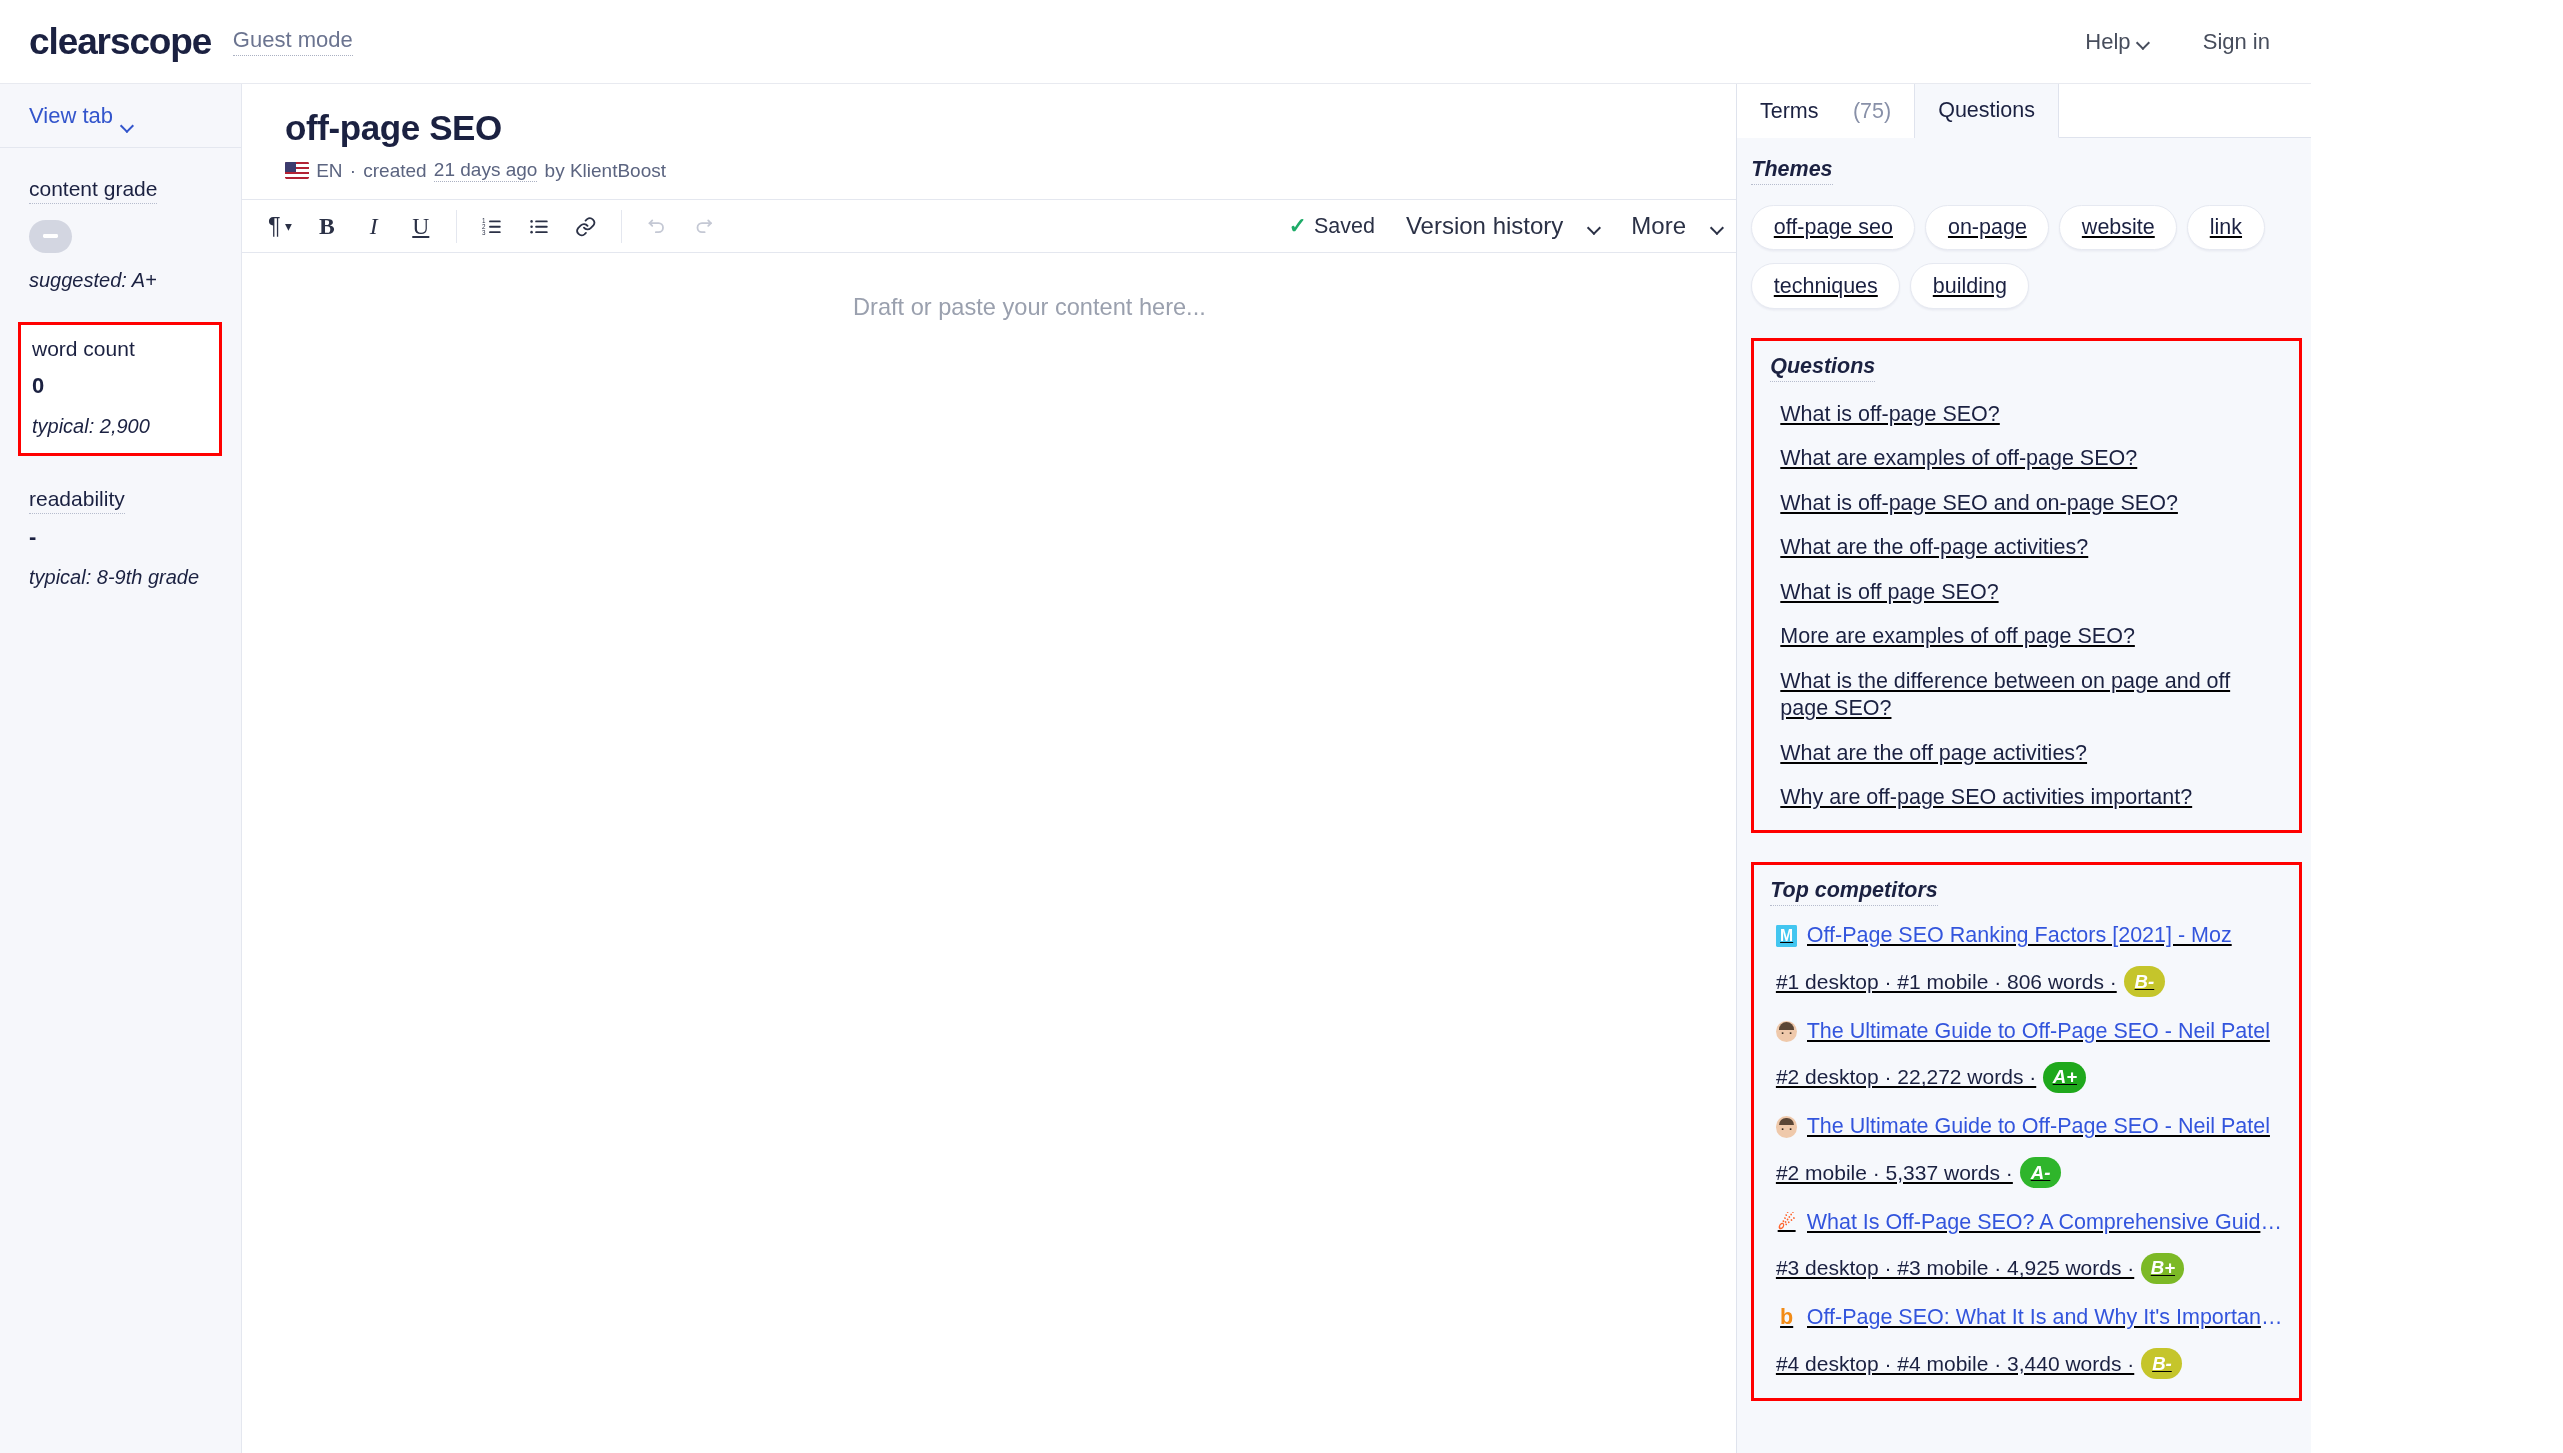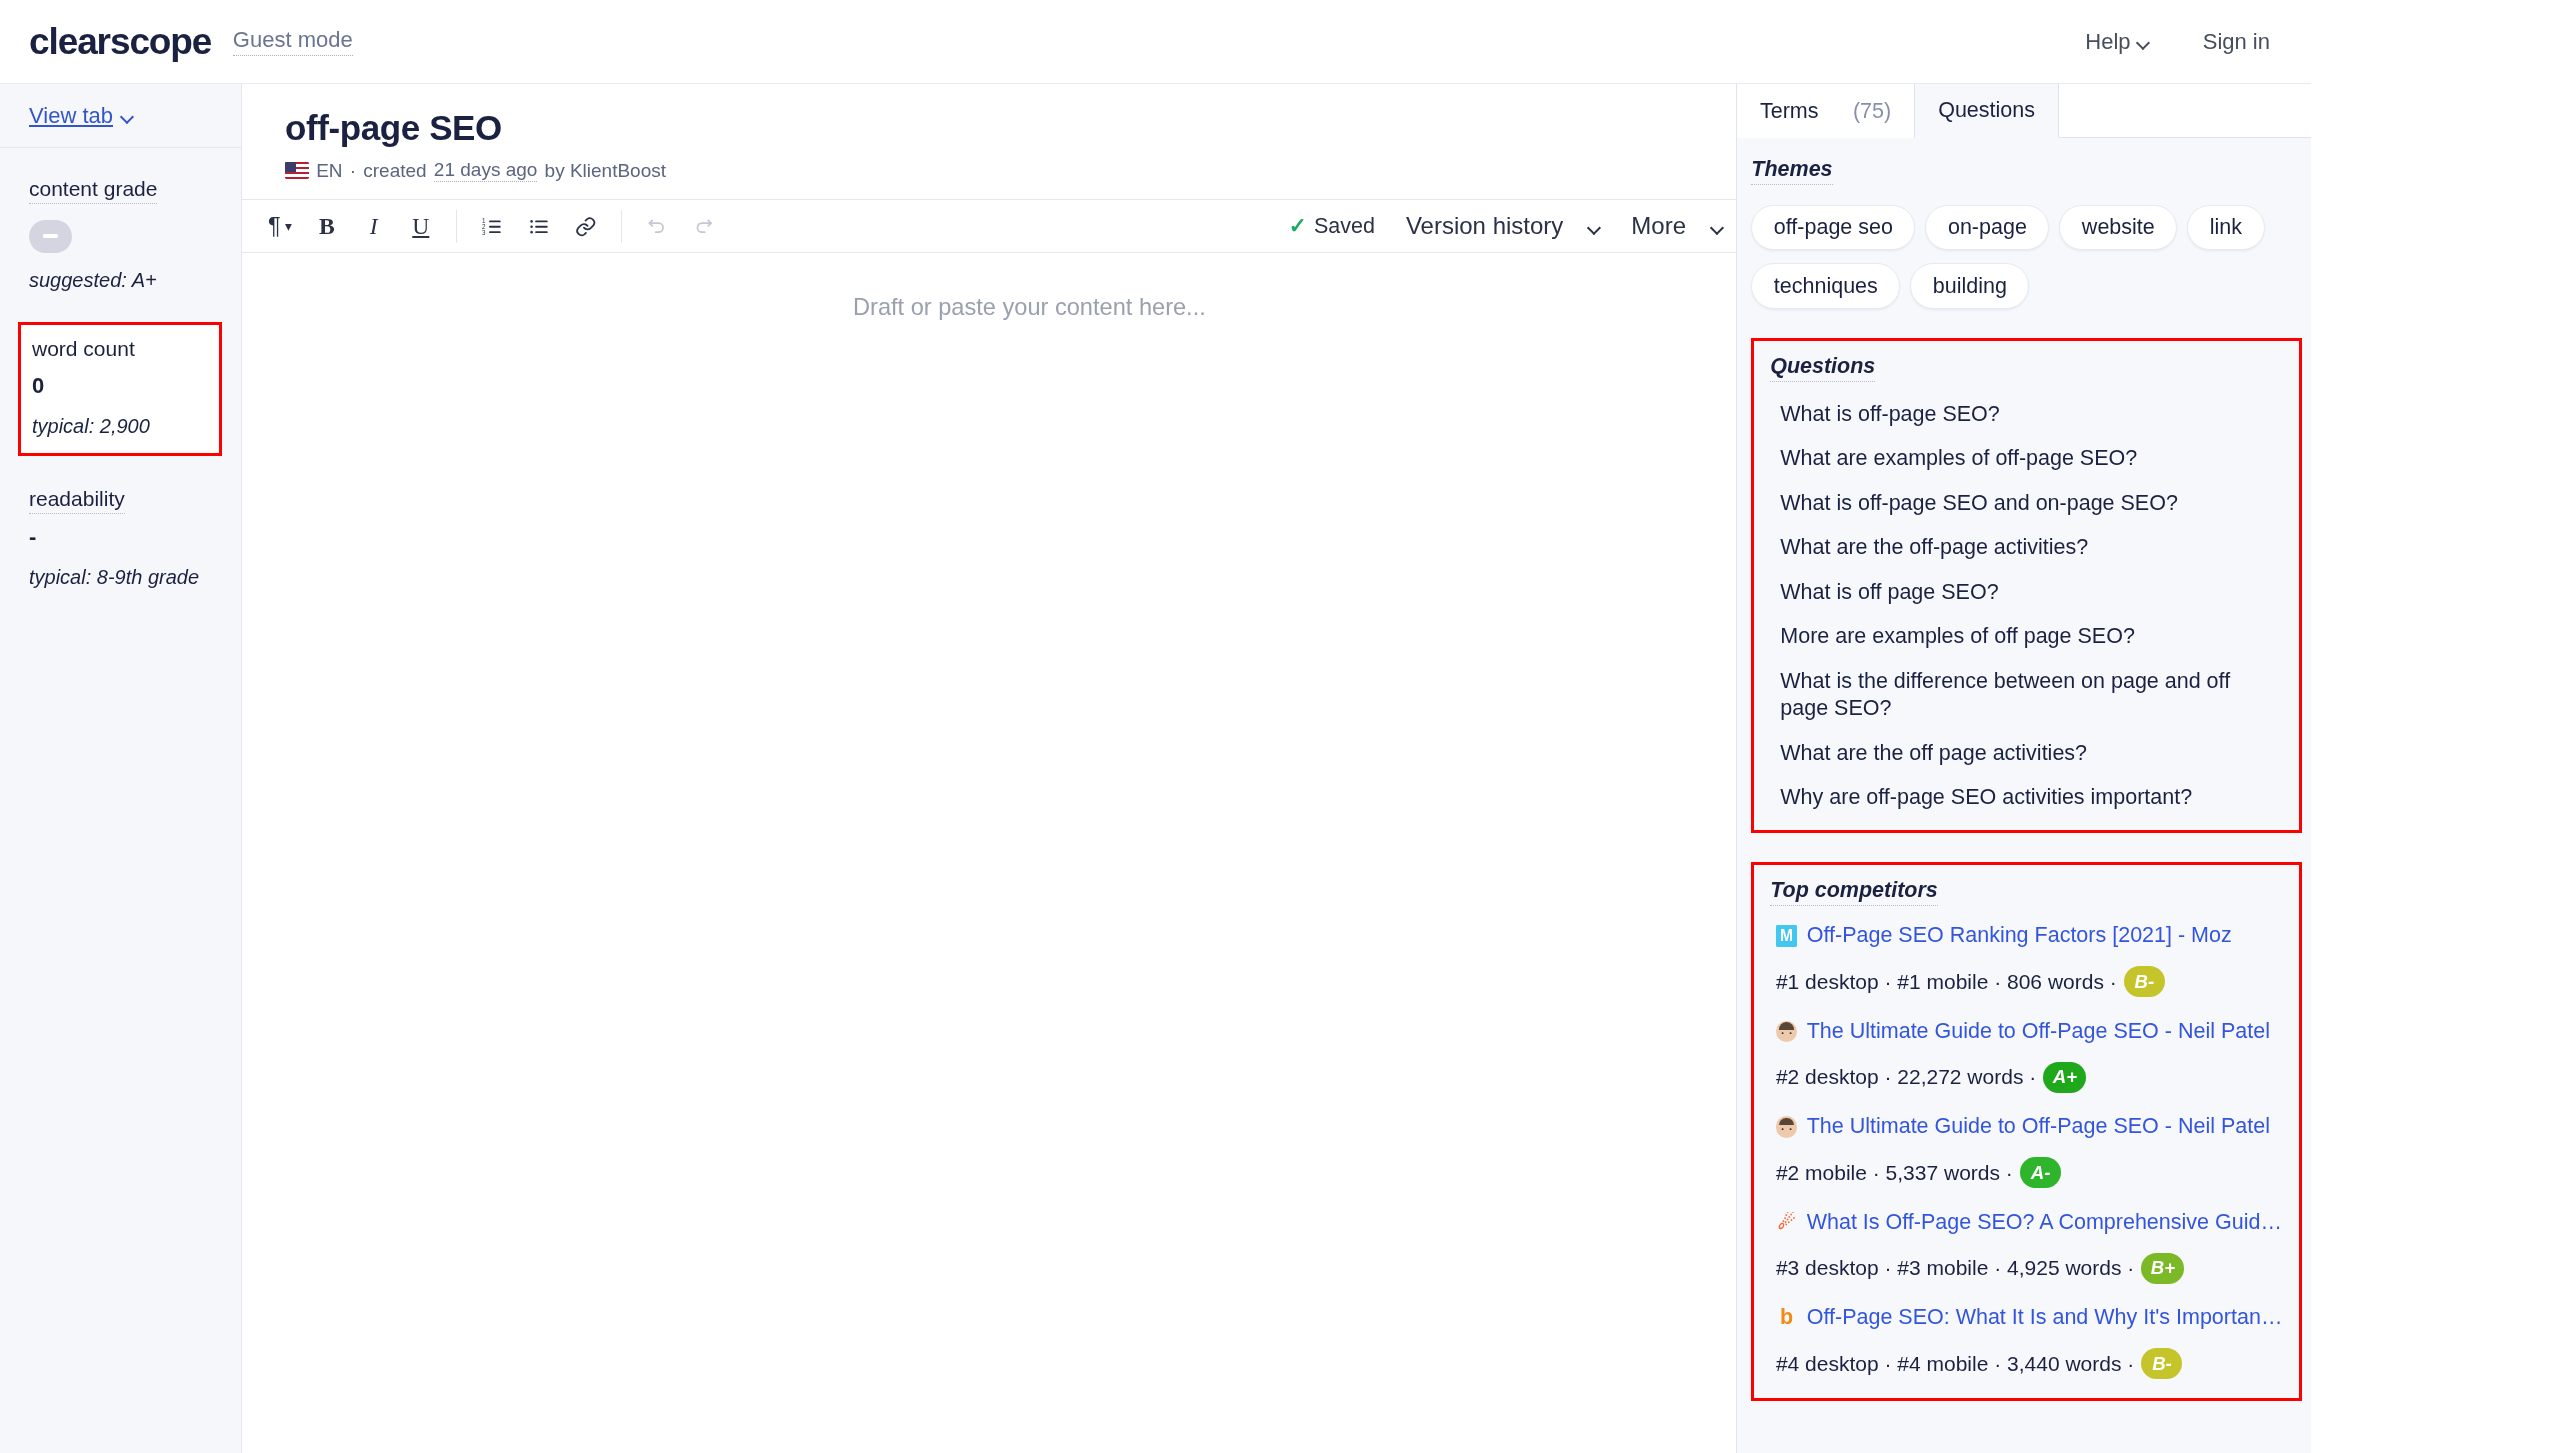--- a/index.html
+++ b/index.html
@@ -50,21 +50,21 @@
     background: #f6f7fb;
     border-right: 1.4px solid #e4e7ef;
     display: flex; flex-direction: column;
   }
   .viewtab-row {
     height: 64px; flex:0 0 64px; display: flex; align-items: center;
     padding-left: 29px; border-bottom: 1.4px solid #e4e7ef;
   }
   .viewtab {
     font-size: 22px; color: #3355cc; cursor: pointer;
-    display: inline-flex; align-items: center; gap: 7.9px; text-decoration: underline;
+    display: inline-flex; align-items: flex-end; gap: 7.9px;
   }
   .side-inner { padding: 29px 26px 0 29px; }
   .metric { margin-bottom: 31px; }
   .metric-label {
     font-size: 21px; color: #1b2141; display:inline-block;
     border-bottom: 1.4px dotted #b6bccd; padding-bottom: 2.1px; cursor: pointer;
   }
   .grade-pill {
     width: 43px; height: 33px; border-radius: 20px; background: #d3d6e1;
     display: flex; align-items: center; justify-content: center;
@@ -134,21 +134,21 @@
   .tabs { height: 54px; flex:0 0 54px; display: flex; align-items: flex-end; background:#f6f8fc; }
   .tab {
     height: 54px; padding: 0 23px; display: flex; align-items: center;
     font-size: 21.5px; color: #1b2141; cursor: pointer;
     border-right: 1.4px solid #dfe3ed; background: #ffffff; gap: 28px;
   }
   .tab.active { background: #f6f8fc; border-bottom: 1.4px solid #f6f8fc; }
   .tab .count { color: #8890a8; margin-left: 6.4px; }
   .tab-filler { flex: 1 1 auto; height: 54px; background: #ffffff; border-bottom: 1.4px solid #dfe3ed; }
 
-  .panel-scroll { flex: 1 1 auto; overflow: hidden; padding: 0; }
+  .panel-scroll { flex: 1 1 auto; overflow: hidden; padding: 0; text-decoration: underline; }
   .section { padding: 18.6px 0 0 0; }
   .section-title {
     font-size: 21.5px; font-weight: 700; font-style: italic; color: #1b2141;
     display:inline-block; border-bottom: 1.4px dotted #b6bccd; padding-bottom: 2.1px;
     margin-left: 14.3px;
   }
   .themes-wrap {
     display: flex; flex-wrap: wrap; gap: 13px 10px; padding: 20px 13px 0 14.3px;
   }
   .pill {

